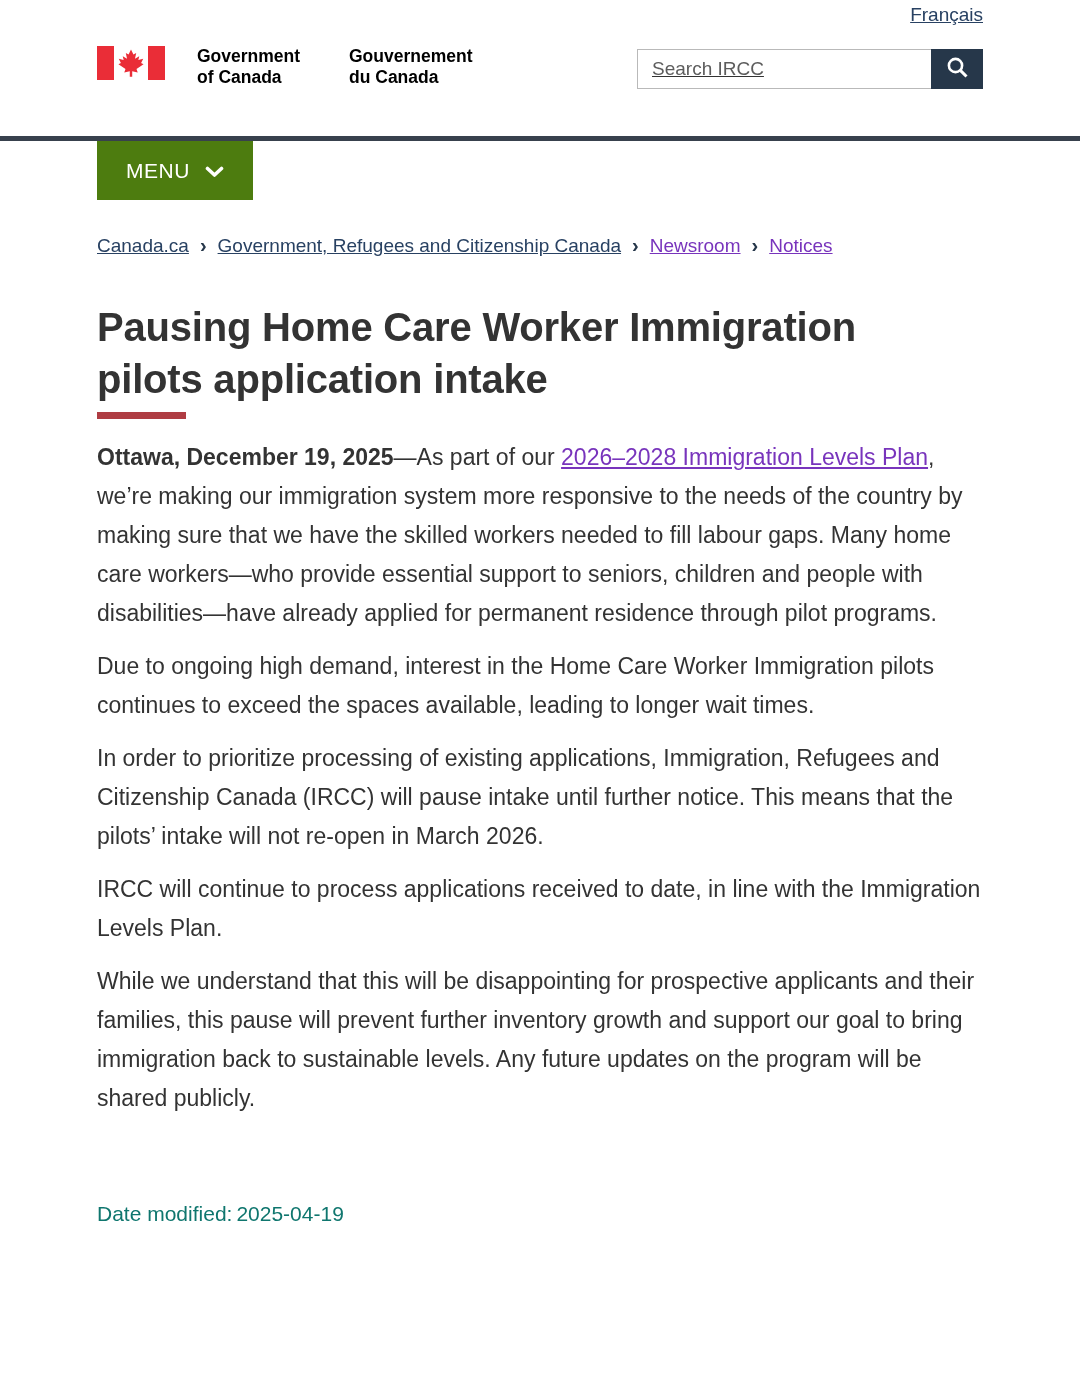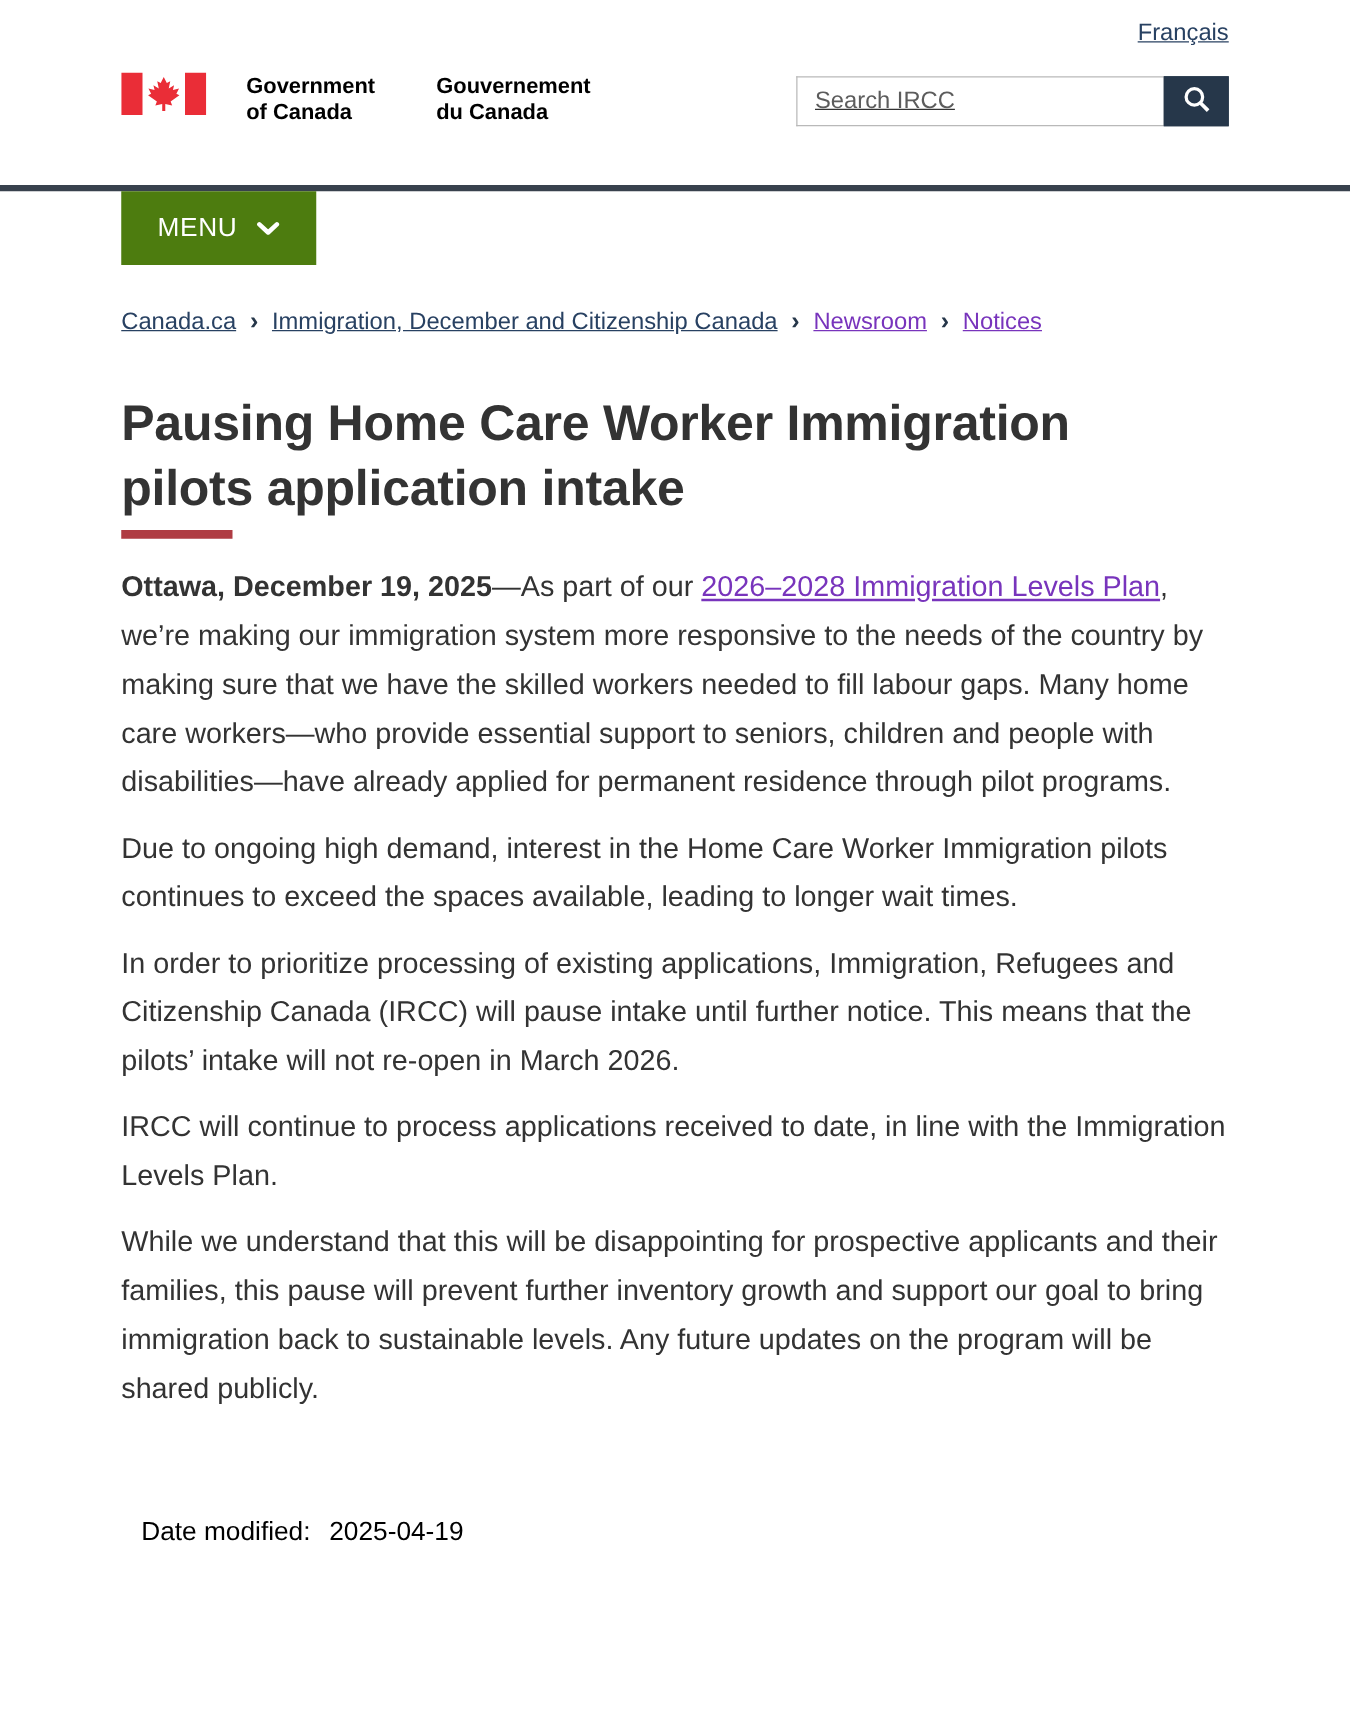--- a/index.html
+++ b/index.html
@@ -7,21 +7,21 @@
   body {
     width: 1080px;
     background: #ffffff;
     color: #333333;
     font-family: "Liberation Sans", sans-serif;
   }
   .page { width: 1080px; height: 1384px; background: #fff; overflow: hidden; position: relative; }
   .container { width: 886px; margin: 0 auto; }
 
   
-  .lang-row { padding-top: 16px; text-align: right; }
+  .lang-row { padding-top: 4px; text-align: right; }
   .lang-row a {
     color: #284162; font-size: 19px; text-decoration: underline; cursor: pointer;
   }
 
   
   .header-main { margin-top: 20px; display: flex; justify-content: space-between; align-items: flex-start; }
   .brand { display: flex; align-items: flex-start; gap: 32px; cursor: pointer; }
   .brand .flag { display: block; }
   .brand .flag svg { display: block; }
   .sig { font-weight: 700; font-size: 17.5px; line-height: 1.18; color: #000; }
@@ -62,21 +62,21 @@
   }
   .red-bar { width: 89px; height: 7px; background: #AF3C43; margin-top: 7px; }
 
   .article p { margin: 14px 0 0 0; font-size: 23px; line-height: 39px; color: #333; }
   .article p.first { margin-top: 19px; }
   .article strong { font-weight: 700; }
   .article a { text-decoration: underline; cursor: pointer; }
   .article a.visited { color: #7834BC; }
 
   
-  .date-modified { margin-top: 84px; font-size: 21px; color: #000000; display: flex; gap: 15px; margin-left: 16px; }
+  .date-modified { margin-top: 84px; font-size: 21px; color: #0f766e; display: flex; gap: 4px; }
 </style>
 </head>
 <body>
 
 <div class="page">
 
   <div class="container lang-row">
     <a>Français</a>
   </div>
 
@@ -114,21 +114,21 @@
       <span>MENU</span>
       <span>
         <svg width="19" height="12" viewBox="0 0 19 12" aria-hidden="true">
           <path d="M2.5 2.5 L9.5 9 L16.5 2.5" fill="none" stroke="#ffffff" stroke-width="3.6" stroke-linecap="round" stroke-linejoin="round"></path>
         </svg>
       </span>
     </button>
   </div>
 
   <nav class="container breadcrumb">
-    <a>Canada.ca</a><span class="sep">›</span><a>Immigration, December and Citizenship Canada</a><span class="sep">›</span><a class="visited">Newsroom</a><span class="sep">›</span><a class="visited">Notices</a>
+    <a>Canada.ca</a><span class="sep">›</span><a>Government, Refugees and Citizenship Canada</a><span class="sep">›</span><a class="visited">Newsroom</a><span class="sep">›</span><a class="visited">Notices</a>
   </nav>
 
   <main class="container article">
     <h1>Pausing Home Care Worker Immigration pilots application intake</h1>
     <div class="red-bar"></div>
 
     <p class="first"><strong>Ottawa, December 19, 2025</strong><span>—As part of our </span><a class="visited">2026–2028 Immigration Levels Plan</a><span>, we’re making our immigration system more responsive to the needs of the country by making sure that we have the skilled workers needed to fill labour gaps. Many home care workers—who provide essential support to seniors, children and people with disabilities—have already applied for permanent residence through pilot programs.</span></p>
 
     <p>Due to ongoing high demand, interest in the Home Care Worker Immigration pilots continues to exceed the spaces available, leading to longer wait times.</p>
 

